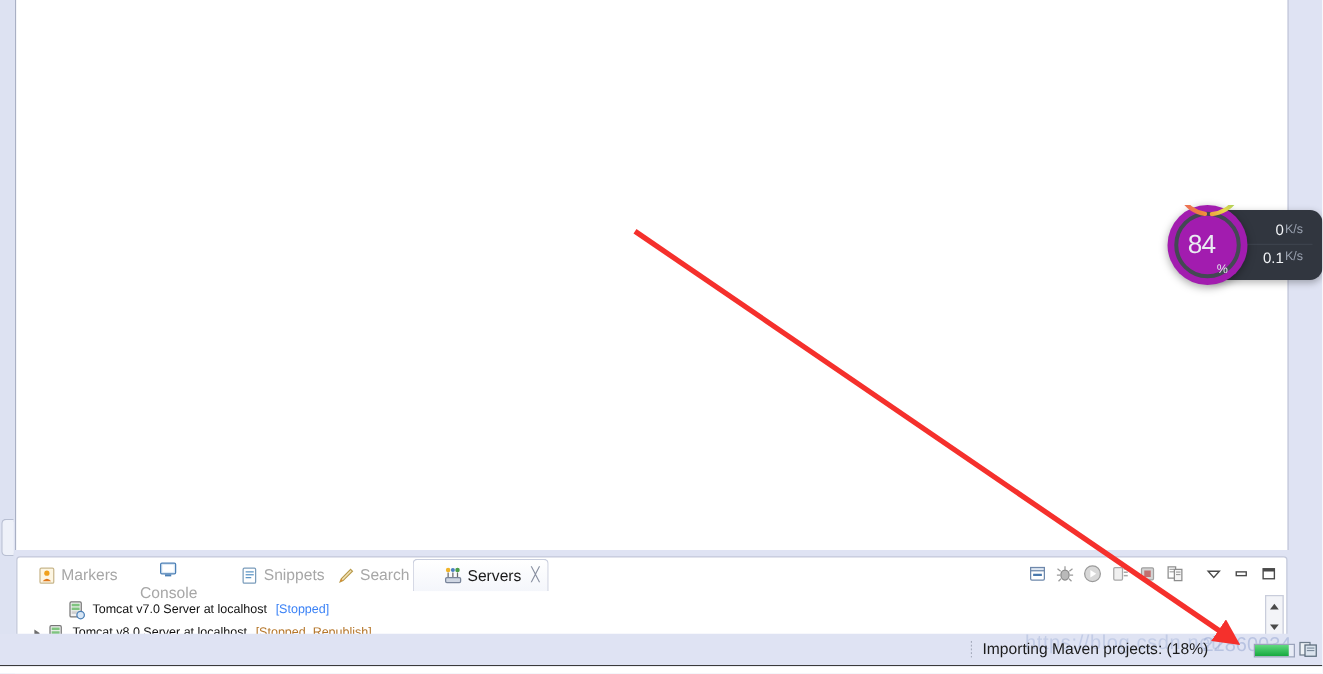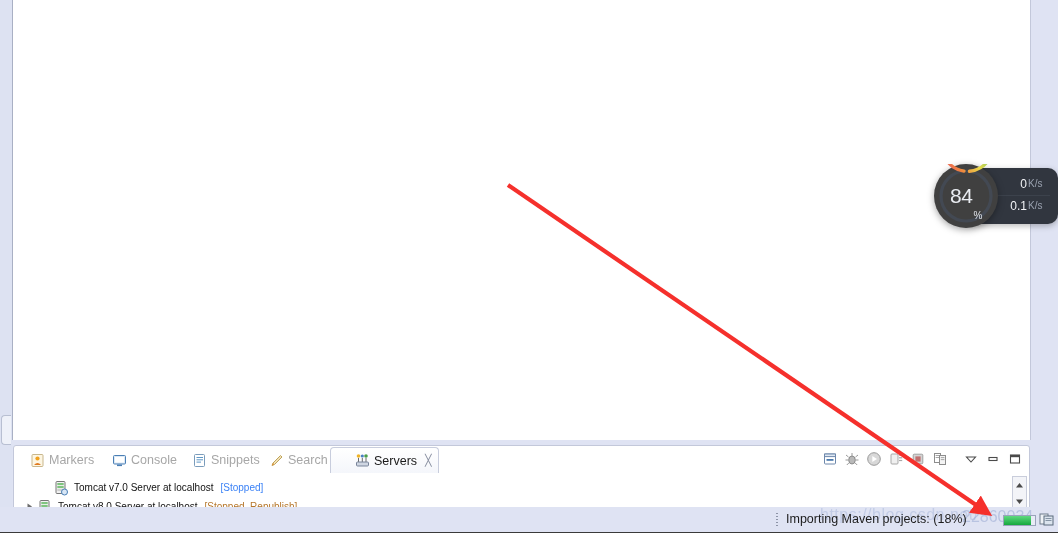--- a/index.html
+++ b/index.html
@@ -77,21 +77,21 @@
     width: 96px; height: 56px;
     background: #31363f;
     border-radius: 10px;
     box-shadow: 0 2px 6px rgba(0,0,0,0.28);
   }
   .sysmon-dial {
     position: absolute;
     left: 0; top: 0;
     width: 64px; height: 64px;
     border-radius: 50%;
-    background: #404040;
+    background: #a21caf;
     box-shadow: 0 2px 7px rgba(0,0,0,0.35);
     text-align: center;
   }
   .sysmon-dial svg { position: absolute; left: 0; top: 0; }
   .sysmon-value {
     position: absolute;
     left: 0; top: 0;
     width: 64px; height: 64px;
     display: flex;
     align-items: center;
@@ -401,21 +401,21 @@
         <span class="tab-icon">
           <svg width="15" height="15" viewBox="0 0 15 15">
             <rect x="2" y="1.5" width="11" height="12" rx="1" fill="#fdf6e3" stroke="#c8b68b"></rect>
             <circle cx="7.5" cy="5.5" r="2.1" fill="#f0a11e"></circle>
             <path d="M4 12 Q7.5 8 11 12 Z" fill="#e07a1f"></path>
           </svg>
         </span>
         <span>Markers</span>
       </div>
 
-      <div class="tab" style="left:92px;">
+      <div class="tab" style="left:92px;flex-direction:column;">
         <span class="tab-icon">
           <svg width="15" height="15" viewBox="0 0 15 15">
             <rect x="1.5" y="2.5" width="12" height="8.5" rx="1" fill="#dce9f5" stroke="#4b7fb5"></rect>
             <rect x="3" y="4" width="9" height="5.5" fill="#ffffff"></rect>
             <rect x="5" y="11.5" width="5" height="1.6" fill="#4b7fb5"></rect>
           </svg>
         </span>
         <span>Console</span>
       </div>
 

